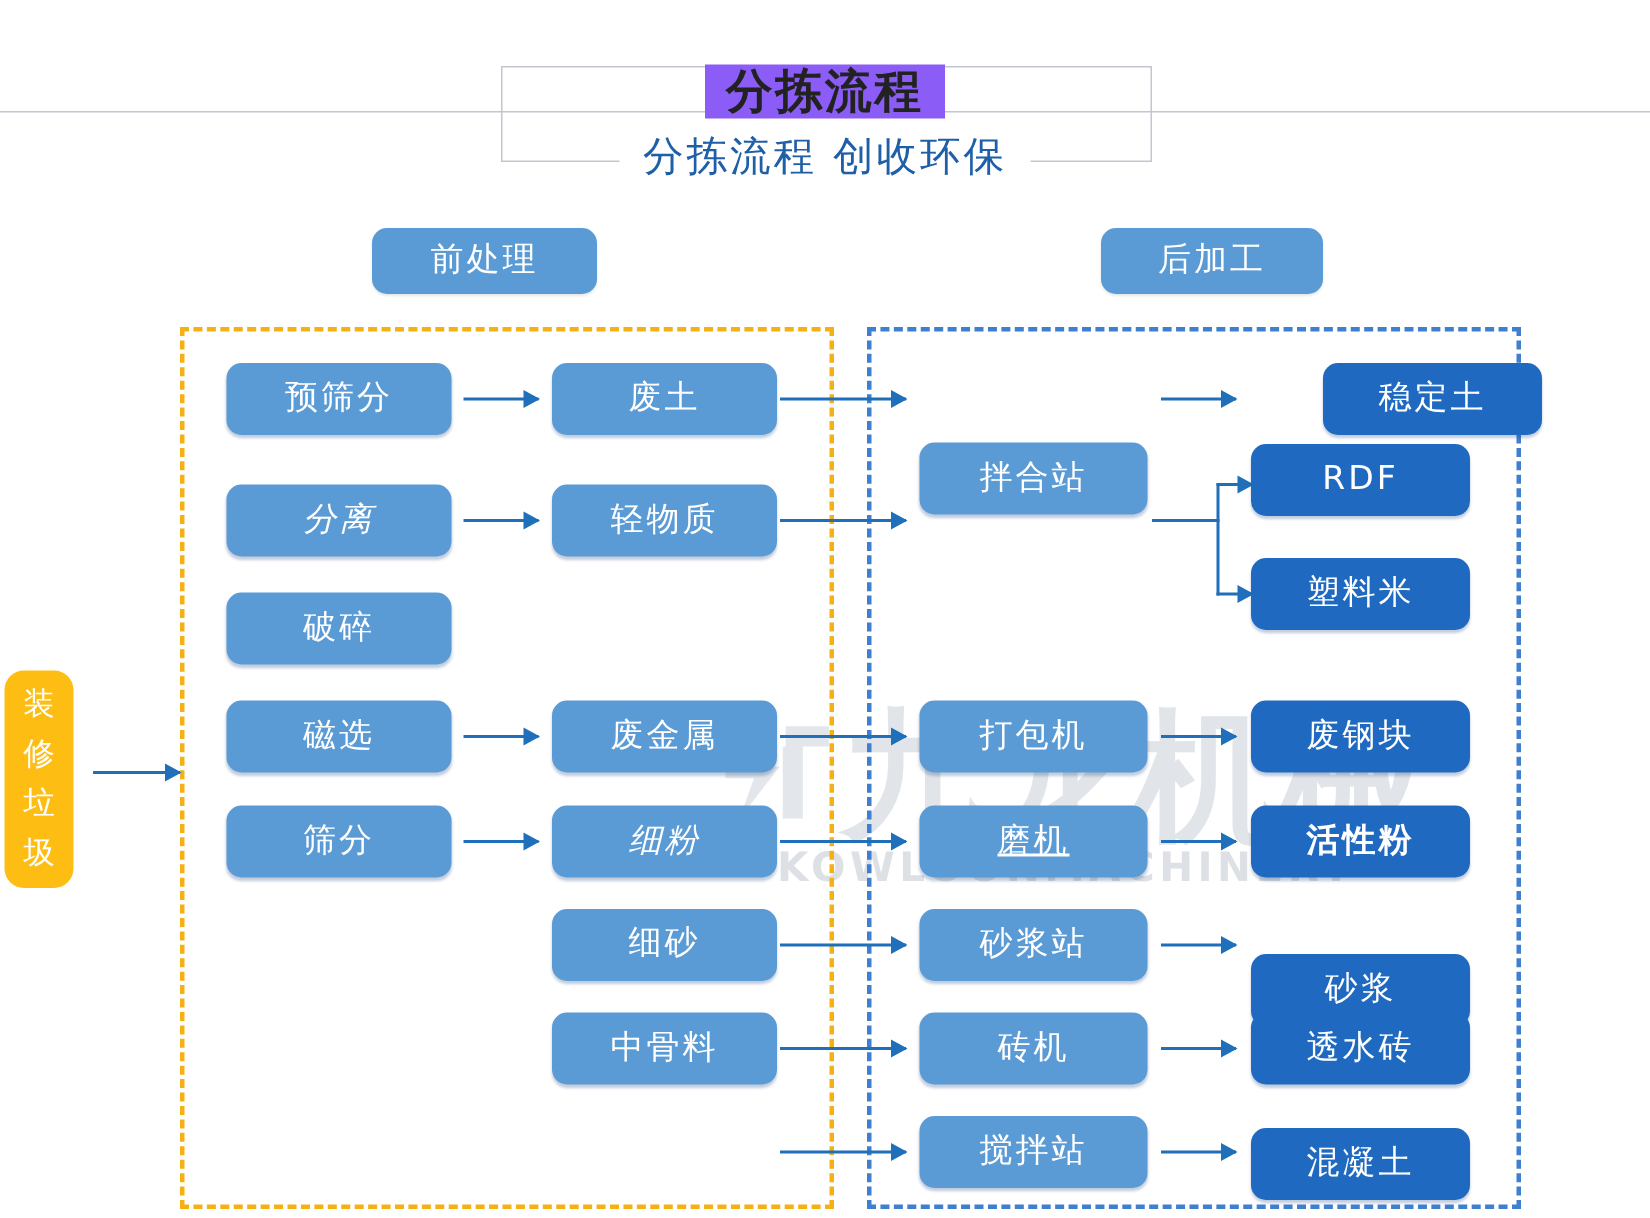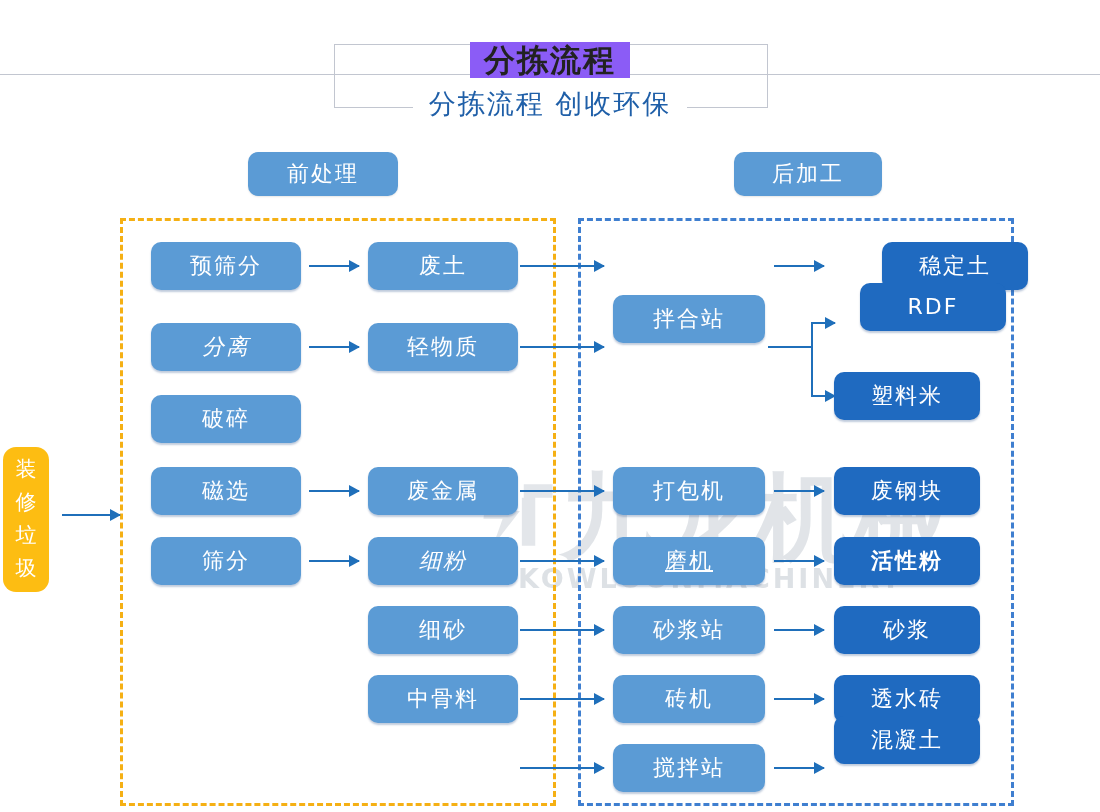--- a/index.html
+++ b/index.html
@@ -153,51 +153,51 @@
   <div class="node mid c1" style="top:323px;font-style:italic;">分离</div>
   <div class="arrow" style="left:309px;top:346px;width:50px;"></div>
   <div class="node mid c2" style="top:323px;">轻物质</div>
   <div class="arrow" style="left:520px;top:346px;width:84px;"></div>
 
   <div class="line" style="left:768px;top:346px;width:45px;height:2px;"></div>
   <div class="line vline" style="left:811px;top:322px;height:75px;"></div>
   <div class="arrow" style="left:811px;top:322px;width:24px;"></div>
   <div class="arrow" style="left:811px;top:395px;width:24px;"></div>
 
-  <div class="node out c4" style="top:283px;margin-left:26px;">RDF</div>
+  <div class="node out c4" style="top:296px;">RDF</div>
   <div class="node out c4" style="top:372px;">塑料米</div>
 
   <div class="node mid c1" style="top:395px;">破碎</div>
 
   <div class="node mid c1" style="top:467px;">磁选</div>
   <div class="arrow" style="left:309px;top:490px;width:50px;"></div>
   <div class="node mid c2" style="top:467px;">废金属</div>
   <div class="arrow" style="left:520px;top:490px;width:84px;"></div>
   <div class="node mid c3" style="top:467px;">打包机</div>
   <div class="arrow" style="left:774px;top:490px;width:50px;"></div>
   <div class="node out c4" style="top:467px;">废钢块</div>
 
   <div class="node mid c1" style="top:537px;">筛分</div>
   <div class="arrow" style="left:309px;top:560px;width:50px;"></div>
   <div class="node mid c2" style="top:537px;font-style:italic;">细粉</div>
   <div class="arrow" style="left:520px;top:560px;width:84px;"></div>
   <div class="node mid c3" style="top:537px;text-decoration:underline;">磨机</div>
   <div class="arrow" style="left:774px;top:560px;width:50px;"></div>
   <div class="node out c4" style="top:537px;font-weight:bold;">活性粉</div>
 
-  <div class="node mid c2" style="top:606px;">细砂</div>
+  <div class="node mid c2" style="top:606px;font-family:Liberation Mono, monospace;">细砂</div>
   <div class="arrow" style="left:520px;top:629px;width:84px;"></div>
   <div class="node mid c3" style="top:606px;">砂浆站</div>
   <div class="arrow" style="left:774px;top:629px;width:50px;"></div>
-  <div class="node out c4" style="top:606px;">砂浆</div>
+  <div class="node out c4" style="top:636px;">砂浆</div>
 
   <div class="node mid c2" style="top:675px;">中骨料</div>
   <div class="arrow" style="left:520px;top:698px;width:84px;"></div>
   <div class="node mid c3" style="top:675px;">砖机</div>
   <div class="arrow" style="left:774px;top:698px;width:50px;"></div>
   <div class="node out c4" style="top:675px;">透水砖</div>
 
   <div class="arrow" style="left:520px;top:767px;width:84px;"></div>
   <div class="node mid c3" style="top:744px;">搅拌站</div>
   <div class="arrow" style="left:774px;top:767px;width:50px;"></div>
-  <div class="node out c4" style="top:716px;">混凝土</div>
+  <div class="node out c4" style="top:752px;">混凝土</div>
 
 </div>
 
 </body></html>

